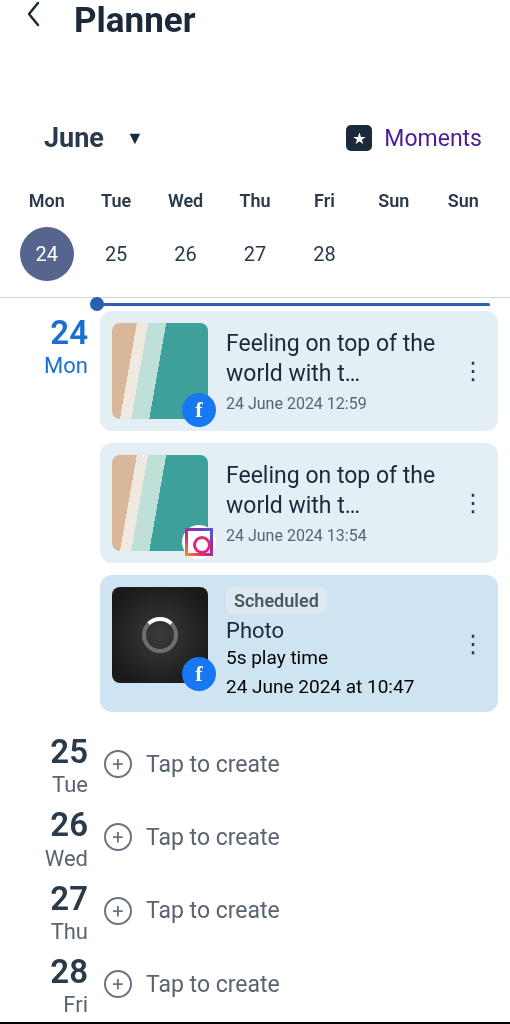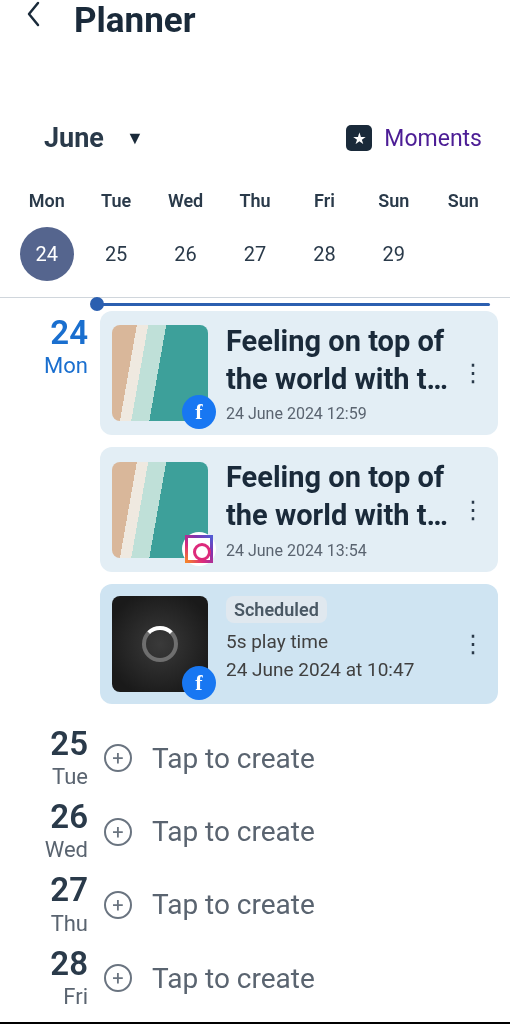--- a/index.html
+++ b/index.html
@@ -50,31 +50,31 @@
         #3da09a 48%, #3da09a 100%);
   }
   .thumb.dark { background: radial-gradient(circle at center, #3a3a3a 0%, #1a1a1a 80%); display:flex; align-items:center; justify-content:center; }
   .spinner { width: 36px; height: 36px; border: 4px solid rgba(255,255,255,0.3); border-top-color: #fff; border-radius: 50%; }
   .badge { position: absolute; bottom: -8px; right: -8px; width: 34px; height: 34px; border-radius: 50%; display:flex; align-items:center; justify-content:center; font-weight:700; color:#fff; font-size: 22px; }
   .badge.fb { background:#1877f2; font-family: Georgia, serif; }
   .badge.ig { background:#fff; }
   .badge.ig .ig-inner { width:28px; height:28px; border-radius:8px; border:3px solid; border-image: linear-gradient(45deg,#f58529,#dd2a7b,#8134af,#515bd4) 1; position:relative; }
   .badge.ig .ig-inner::after { content:''; position:absolute; top:50%; left:50%; width:12px; height:12px; margin:-6px 0 0 -6px; border:3px solid #dd2a7b; border-radius:50%; }
   .card-text { flex:1; padding-left: 18px; min-width: 0; }
-  .card-title { font-size: 29px; font-weight: 700; color: #1a2a3a; line-height: 1.3; display: -webkit-box; -webkit-line-clamp: 2; -webkit-box-orient: vertical; overflow: hidden; }
+  .card-title { font-size: 23px; font-weight: 400; color: #1a2a3a; line-height: 1.3; display: -webkit-box; -webkit-line-clamp: 2; -webkit-box-orient: vertical; overflow: hidden; }
   .card-time { font-size: 16px; color: #5a6470; margin-top: 6px; }
   .scheduled-tag { display:inline-block; background:#e0e8ef; color:#4a5864; font-size:18px; font-weight:600; padding:3px 8px; border-radius:8px; margin-bottom:4px; }
   .card-subtitle { font-size: 22px; color:#1a2a3a; }
-  .card-meta { font-size: 19px; color:#404040; margin-top:2px; line-height:1.4; }
+  .card-meta { font-size: 19px; color:#000000; margin-top:2px; line-height:1.4; }
   .more { width: 30px; display:flex; align-items:center; justify-content:center; font-size: 24px; color:#2a3a4a; cursor:pointer; letter-spacing: 0; }
   .card.scheduled .more { align-self: center; }
 
   .tap-row { display:flex; align-items:center; padding: 14px 0 14px 4px; cursor:pointer; }
   .plus-circle { width:28px; height:28px; border:2px solid #6a7480; border-radius:50%; display:flex; align-items:center; justify-content:center; color:#6a7480; font-size:20px; margin-right:14px; }
-  .tap-label { font-size:28px; color:#5a6470;margin-left:6px; }
+  .tap-label { font-size:23px; color:#5a6470; }
 
   .empty-day-section { display:flex; padding: 6px 12px 0 12px; }
   .empty-day-section .day-body { padding-top: 6px; }
 
   .bottom-line { position:absolute; bottom:0; left:0; right:0; height:2px; background:#000; }
 </style>
 </head>
 <body>
 
 <div class="header">
@@ -114,23 +114,20 @@
     </div>
   <div class="dcell">
       <span class="dnum">26</span>
     </div>
   <div class="dcell">
       <span class="dnum">27</span>
     </div>
   <div class="dcell">
       <span class="dnum">28</span>
     </div>
-  <div class="dcell">
-      <span class="dnum">29</span>
-    </div>
 </div>
 
 <div class="divider"></div>
 
 <div class="timeline-dot-row">
   <div class="timeline-line"></div>
   <div class="timeline-dot"></div>
 </div>
 
 <div class="day-section">
@@ -168,20 +165,21 @@
 
     <div class="card scheduled">
       <div class="thumb-wrap">
         <div class="thumb dark">
             <div class="spinner"></div>
           </div>
         <div class="badge fb">f</div>
       </div>
       <div class="card-text">
         <span class="scheduled-tag">Scheduled</span>
+        <div class="card-subtitle">Photo</div>
         <div class="card-meta">5s play time</div>
         <div class="card-meta">24 June 2024 at 10:47</div>
       </div>
       <div class="more">⋮</div>
     </div>
 
   </div>
 </div>
 
 <div class="empty-day-section">

